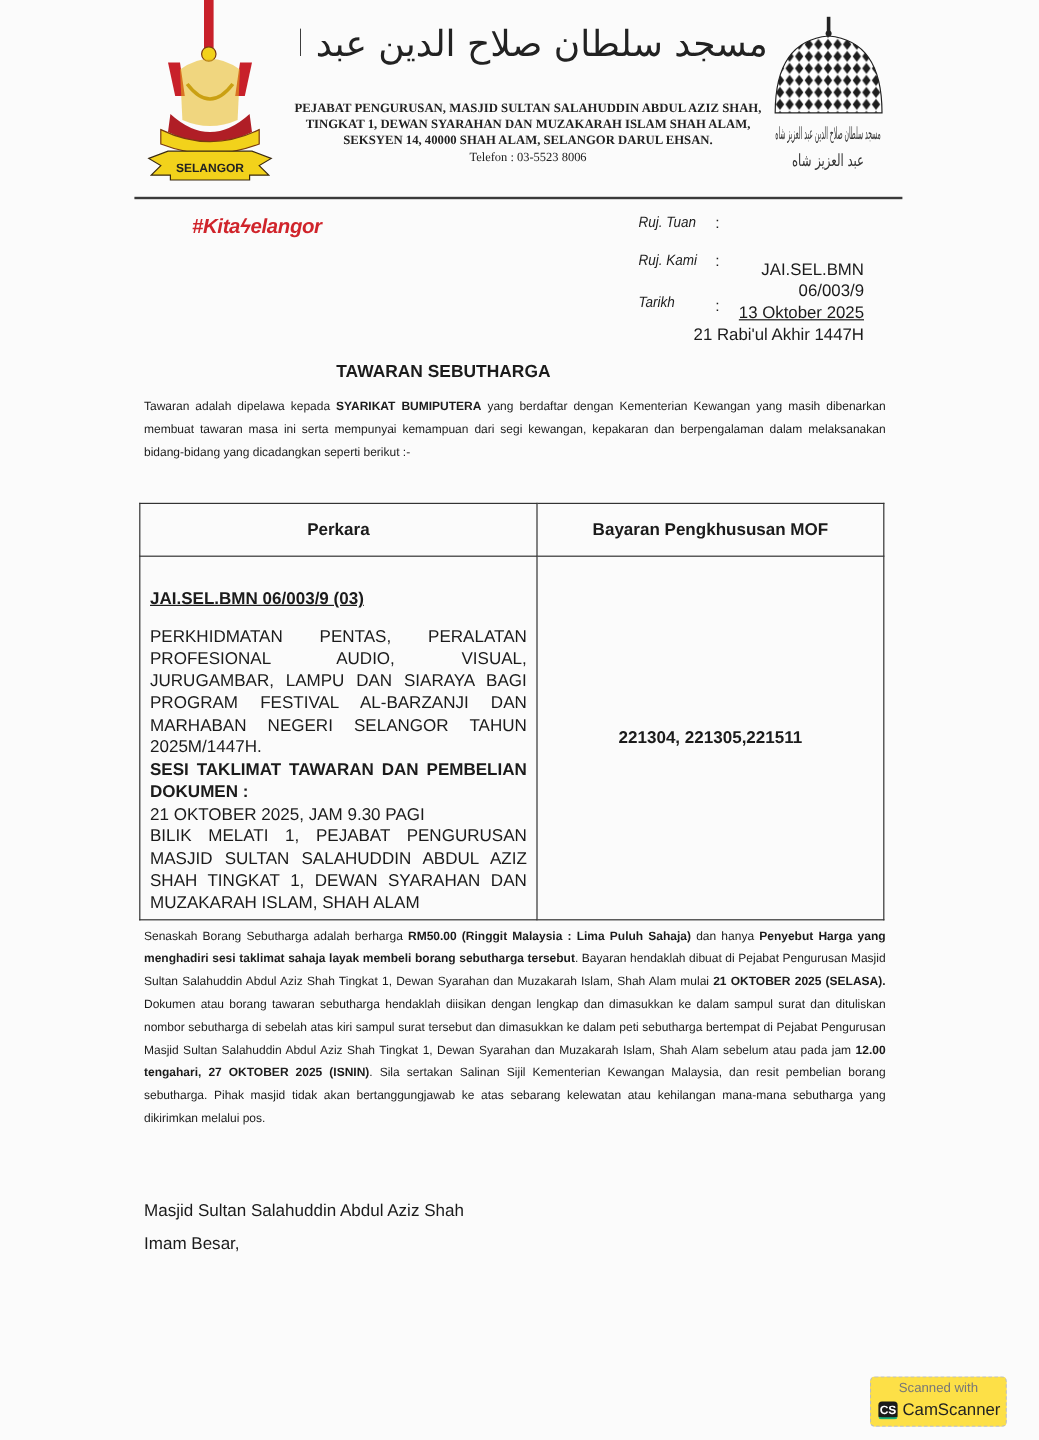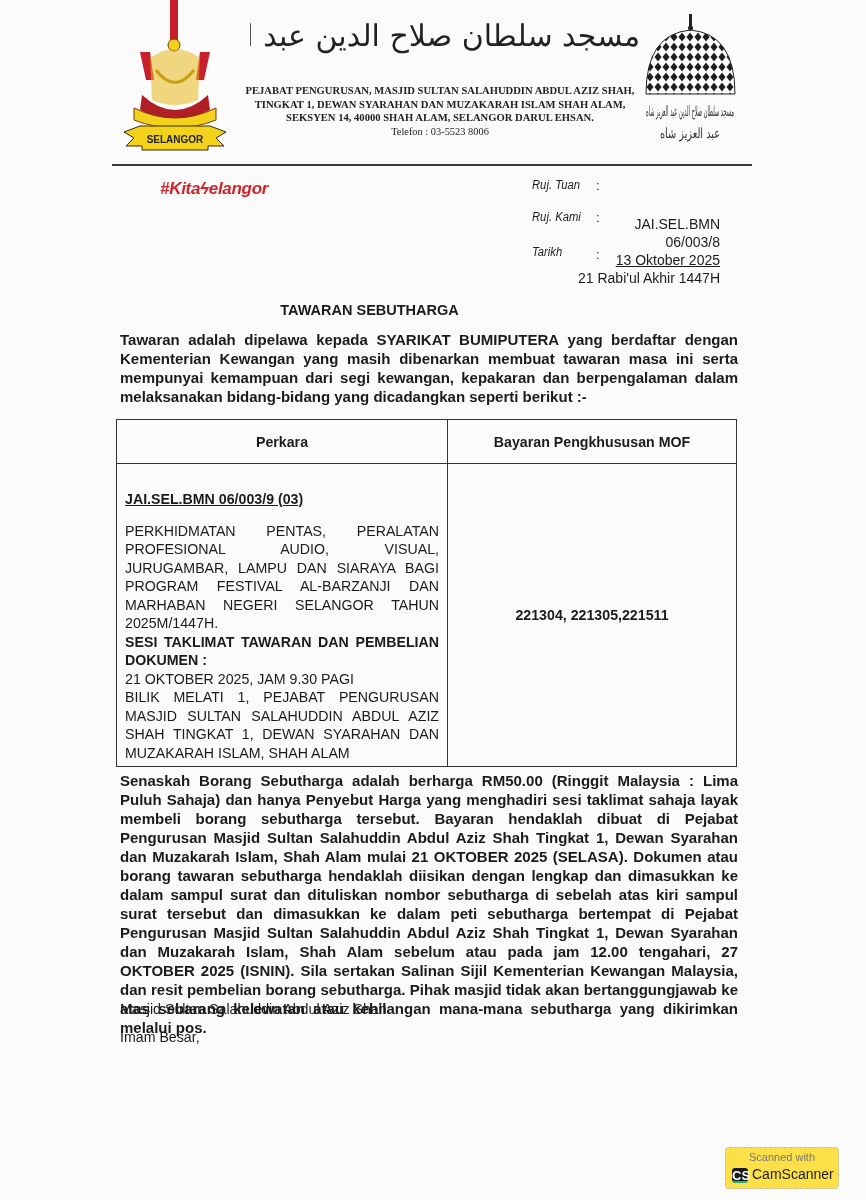--- a/index.html
+++ b/index.html
@@ -35,44 +35,43 @@
 
   .ref-label { position: absolute; font-style: italic; font-size: 12.5px; font-family: "Liberation Sans Narrow", "Liberation Sans", sans-serif; transform: scaleX(0.9); transform-origin: left; }
   .ref-colon { position: absolute; font-size: 13px; }
   .ref-val { position: absolute; right: 146px; text-align: right; font-size: 14px; }
   .underline { text-decoration: underline; }
 
   .doc-title { position: absolute; left: 0; width: 739px; top: 302px; text-align: center; font-weight: bold; font-size: 14.5px; }
 
   .para {
     position: absolute; left: 120px; width: 618px; text-align: justify;
-    font-size: 15px; line-height: 19px;
+    font-size: 10px; line-height: 19px;
     text-align-last: left;
-    font-weight: bold;
   }
 
   
   .tbl { position: absolute; left: 116px; top: 419px; width: 621px; border-collapse: collapse; font-size: 14.2px; }
   .tbl td, .tbl th { border: 1.5px solid #333; vertical-align: top; }
   .tbl th { height: 41px; font-weight: bold; text-align: center; vertical-align: middle; font-size: 14.2px; }
   .col1 { width: 328px; }
   .cell-left { padding: 26px 8px 4px 8px; line-height: 18.5px; }
   .item-ref { font-weight: bold; text-decoration: underline; margin-bottom: 13px; display: block; }
   .just { text-align: justify; text-align-last: left; display: block; }
   .cell-right { text-align: center; vertical-align: middle !important; font-weight: bold; }
 
   .sign { position: absolute; left: 120px; font-size: 14.2px; line-height: 19px; }
 
   
   .cs-box {
     position: absolute; left: 725px; top: 1147px; width: 112px; height: 40px;
     border: 1.3px dashed #bdbdbd; border-radius: 4px; background: #fde047;
   }
   .cs-top { position: absolute; left: 0; top: 3px; width: 112px; text-align: center; font-size: 11px; color: #777; }
-  .cs-logo { position: absolute; left: 6px; top: 20px; width: 16px; height: 15px; background: #1b1b1b; border-radius: 3px; color: #fff; font-size: 13px; font-weight: bold; text-align: center; line-height: 15px; border-bottom: 2px solid #1bb07a; box-sizing: border-box; }
+  .cs-logo { position: absolute; left: 6px; top: 20px; width: 16px; height: 15px; background: #1b1b1b; border-radius: 3px; color: #fff; font-size: 10px; font-weight: bold; text-align: center; line-height: 15px; border-bottom: 2px solid #1bb07a; box-sizing: border-box; }
   .cs-brand { position: absolute; left: 26px; top: 18px; font-size: 14px; font-weight: normal; color: #222; }
 </style>
 </head>
 <body>
 
 <div class="page">
 
   <svg class="logo-left" viewBox="0 0 110 155">
     <rect x="50" y="0" width="8" height="40" fill="#c8202a"></rect>
     <circle cx="54" cy="45" r="6" fill="#f2d21b" stroke="#7a3a10" stroke-width="1"></circle>
@@ -114,21 +113,21 @@
   <div class="kita">
     <span>#Kita</span><span>ϟ</span><span>elangor</span>
   </div>
 
   <div class="ref-label" style="left:532px; top:178px;">Ruj. Tuan</div>
   <div class="ref-colon" style="left:596px; top:178px;">:</div>
 
   <div class="ref-label" style="left:532px; top:210px;">Ruj. Kami</div>
   <div class="ref-colon" style="left:596px; top:210px;">:</div>
   <div class="ref-val" style="top:216px;">JAI.SEL.BMN</div>
-  <div class="ref-val" style="top:234px;">06/003/8</div>
+  <div class="ref-val" style="top:234px;">06/003/9</div>
 
   <div class="ref-label" style="left:532px; top:245px;">Tarikh</div>
   <div class="ref-colon" style="left:596px; top:247px;">:</div>
   <div class="ref-val underline" style="top:252px;">13 Oktober 2025</div>
   <div class="ref-val" style="top:270px;">21 Rabi'ul Akhir 1447H</div>
 
   <div class="doc-title">TAWARAN SEBUTHARGA</div>
 
   <div class="para" style="top:330px;"><span>Tawaran adalah dipelawa kepada </span><b>SYARIKAT BUMIPUTERA</b><span> yang berdaftar dengan Kementerian Kewangan yang masih dibenarkan membuat tawaran masa ini serta mempunyai kemampuan dari segi kewangan, kepakaran dan berpengalaman dalam melaksanakan bidang-bidang yang dicadangkan seperti berikut :-</span></div>
 

